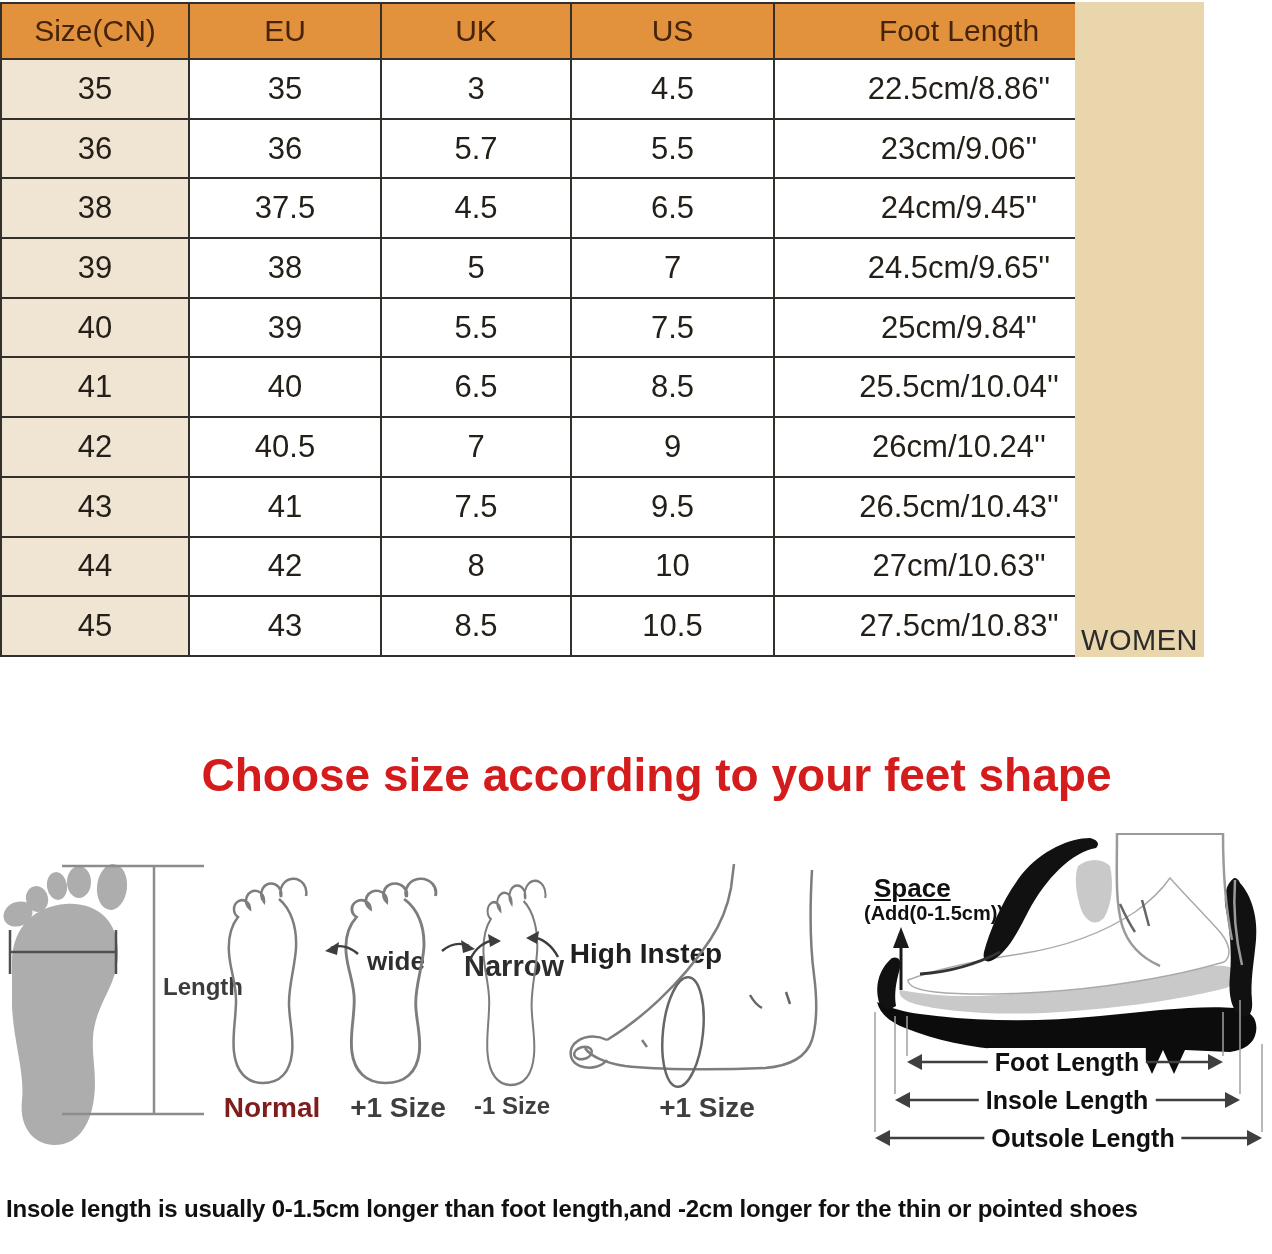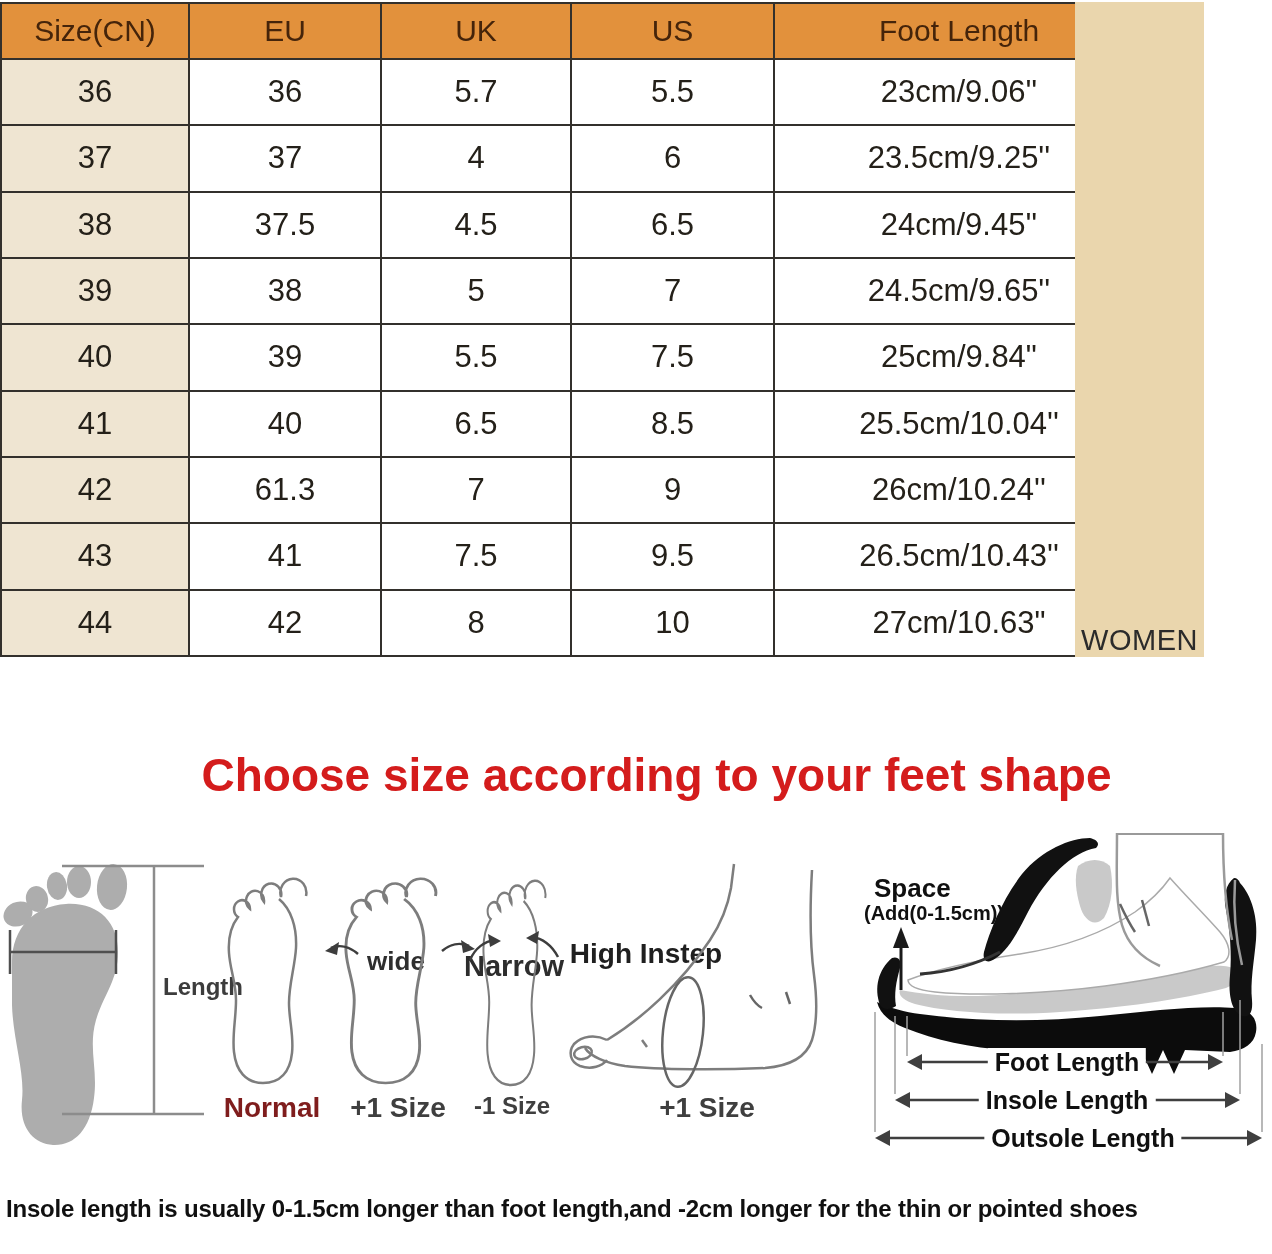--- a/index.html
+++ b/index.html
@@ -42,21 +42,21 @@
   .ctr{transform:translateX(-50%);}
   .lbl-wide{left:33px;top:921px;font-size:24px;color:#2f2f2f;}
   .lbl-length{left:163px;top:973px;font-size:24px;color:#3c3c3c;}
   .lbl-normal{left:272px;top:1092px;font-size:28px;color:#7f1d1d;}
   .lbl-plus1{left:398px;top:1092px;font-size:28px;color:#3f3f3f;}
   .lbl-wide2{left:396px;top:946px;font-size:26px;color:#2e2e2e;}
   .lbl-narrow{left:514px;top:950px;font-size:29px;color:#2d2d2d;}
   .lbl-minus1{left:512px;top:1092px;font-size:24px;color:#3f3f3f;}
   .lbl-high{left:646px;top:938px;font-size:28px;color:#1f1f1f;}
   .lbl-plus1b{left:707px;top:1092px;font-size:28px;color:#3f3f3f;}
-  .lbl-space{left:874px;top:873px;font-size:26px;color:#101010;}
+  .lbl-space{left:874px;top:873px;font-size:26px;color:#101010;text-decoration:underline;}
   .lbl-space-note{left:864px;top:902px;font-size:20px;color:#101010;}
   .dim-lbl{
     position:absolute;transform:translateX(-50%);font-size:25px;font-weight:bold;
     color:#101010;background:#ffffff;padding:0 7px;white-space:nowrap;z-index:3;
   }
   .dim-foot{left:1067px;top:1048px;}
   .dim-insole{left:1067px;top:1086px;}
   .dim-outsole{left:1067px;top:1124px;margin-left:16px;}
   
   .footnote{
@@ -82,34 +82,34 @@
       <tr>
         <th>Size(CN)</th>
         <th>EU</th>
         <th>UK</th>
         <th>US</th>
         <th>Foot Length</th>
       </tr>
     </thead>
     <tbody>
         <tr>
+          <td class="c0">35</td>
+          <td>35</td>
+          <td>3</td>
+          <td>4.5</td>
+          <td>22.5cm/8.86''</td>
+        </tr>
+        <tr>
           <td class="c0">36</td>
           <td>36</td>
           <td>5.7</td>
           <td>5.5</td>
           <td>23cm/9.06''</td>
         </tr>
         <tr>
-          <td class="c0">37</td>
-          <td>37</td>
-          <td>4</td>
-          <td>6</td>
-          <td>23.5cm/9.25''</td>
-        </tr>
-        <tr>
           <td class="c0">38</td>
           <td>37.5</td>
           <td>4.5</td>
           <td>6.5</td>
           <td>24cm/9.45''</td>
         </tr>
         <tr>
           <td class="c0">39</td>
           <td>38</td>
           <td>5</td>
@@ -125,38 +125,45 @@
         </tr>
         <tr>
           <td class="c0">41</td>
           <td>40</td>
           <td>6.5</td>
           <td>8.5</td>
           <td>25.5cm/10.04''</td>
         </tr>
         <tr>
           <td class="c0">42</td>
-          <td>61.3</td>
+          <td>40.5</td>
           <td>7</td>
           <td>9</td>
           <td>26cm/10.24''</td>
         </tr>
         <tr>
           <td class="c0">43</td>
           <td>41</td>
           <td>7.5</td>
           <td>9.5</td>
           <td>26.5cm/10.43''</td>
         </tr>
         <tr>
           <td class="c0">44</td>
           <td>42</td>
           <td>8</td>
           <td>10</td>
           <td>27cm/10.63"</td>
+        </tr>
+        <tr>
+          <td class="c0">45</td>
+          <td>43</td>
+          <td>8.5</td>
+          <td>10.5</td>
+          <td>27.5cm/10.83"</td>
         </tr>
       </tbody>
   </table>
 
   <div class="side-panel">
     <span>WOMEN</span>
   </div>
 
   <div class="title">Choose size according to your feet shape</div>
 

